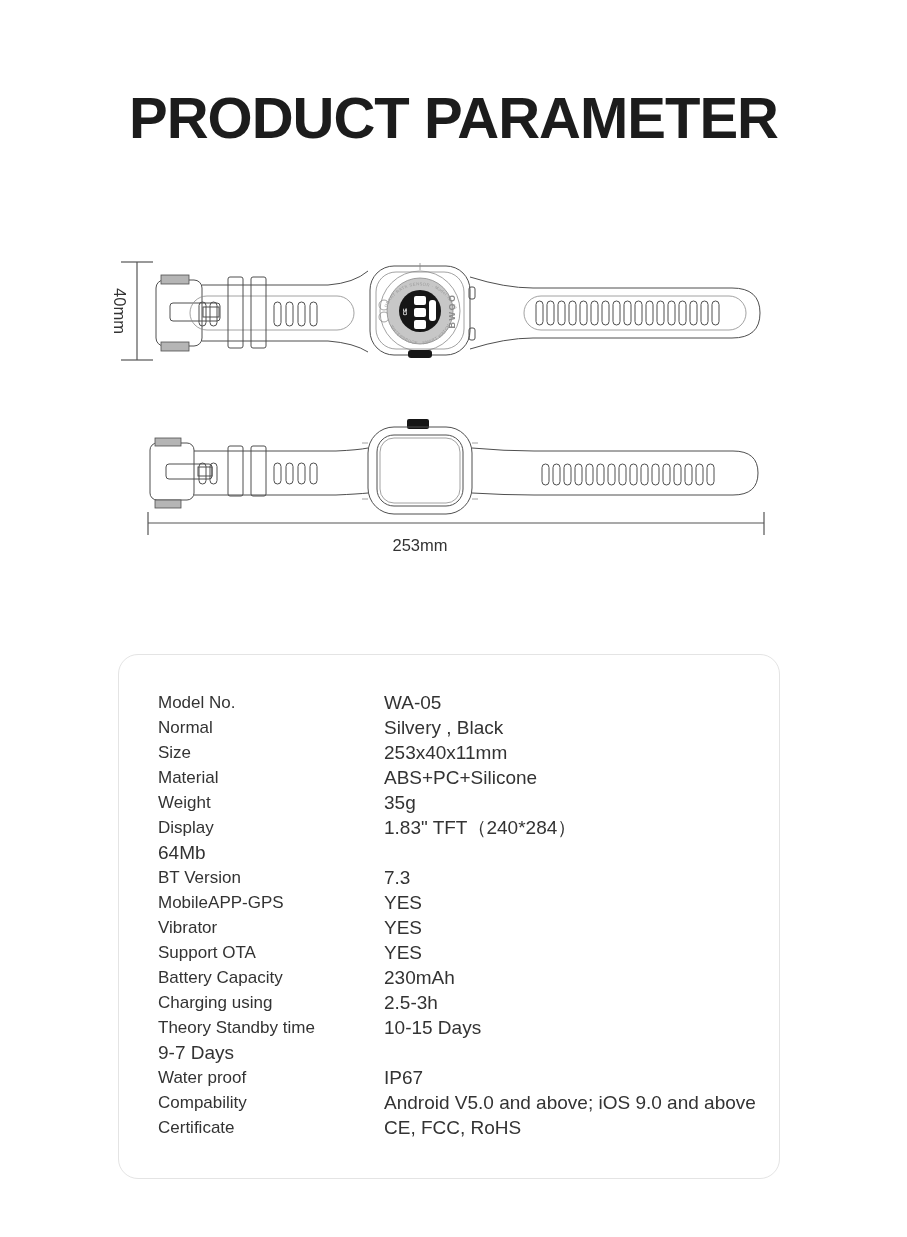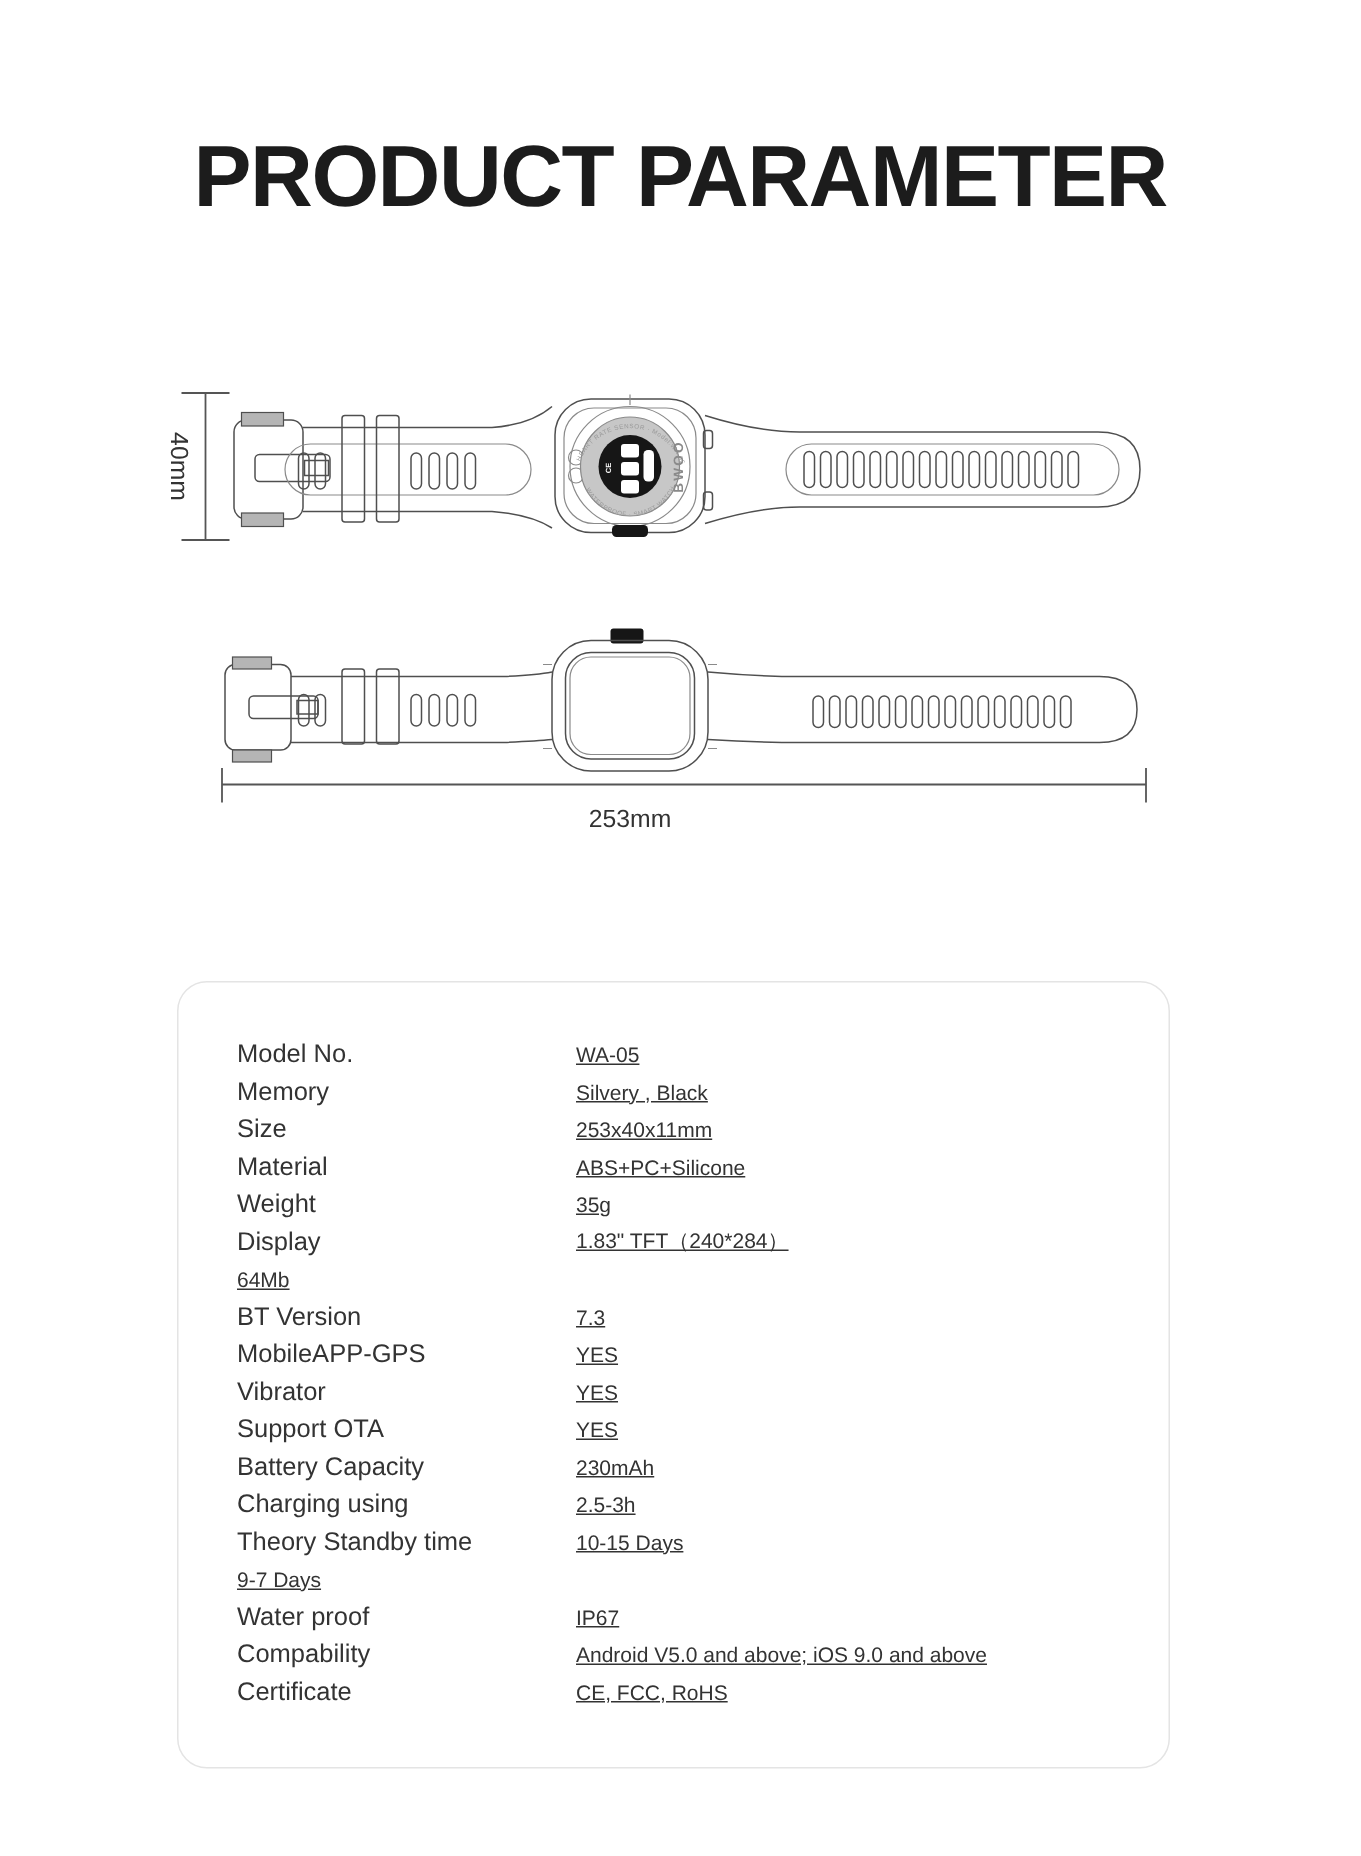--- a/index.html
+++ b/index.html
@@ -36,21 +36,21 @@
   
   .spec-card{
     position:absolute;left:118px;top:637px;width:662px;height:525px;
     box-sizing:border-box;border:1px solid var(--card-border);border-radius:20px;
     background:#ffffff;
     margin-top:17px;
   }
   .spec-table{padding:35px 20px 0 39px;}
   .spec-row{display:flex;height:25px;align-items:center;}
   .spec-label{flex:0 0 226px;font-size:17px;color:var(--spec-text);white-space:nowrap;}
-  .spec-value{font-size:14px;color:var(--spec-text);white-space:nowrap;text-decoration:underline;}
+  .spec-value{font-size:19px;color:var(--spec-text);white-space:nowrap;}
 </style>
 </head>
 <body>
 
 <div class="page">
 
   <h1 class="page-title">PRODUCT PARAMETER</h1>
 
   <svg class="diagram-layer" viewBox="0 0 907 1237" xmlns="http://www.w3.org/2000/svg" aria-hidden="true">
     <defs>
@@ -212,21 +212,21 @@
   </svg>
 
   <div class="spec-card">
     <div class="spec-table">
   <div class="spec-row">
     <div class="spec-label">Model No.</div>
     <div class="spec-value">WA-05</div>
   </div>
 
   <div class="spec-row">
-    <div class="spec-label">Memory</div>
+    <div class="spec-label">Normal</div>
     <div class="spec-value">Silvery , Black</div>
   </div>
 
   <div class="spec-row">
     <div class="spec-label">Size</div>
     <div class="spec-value">253x40x11mm</div>
   </div>
 
   <div class="spec-row">
     <div class="spec-label">Material</div>

